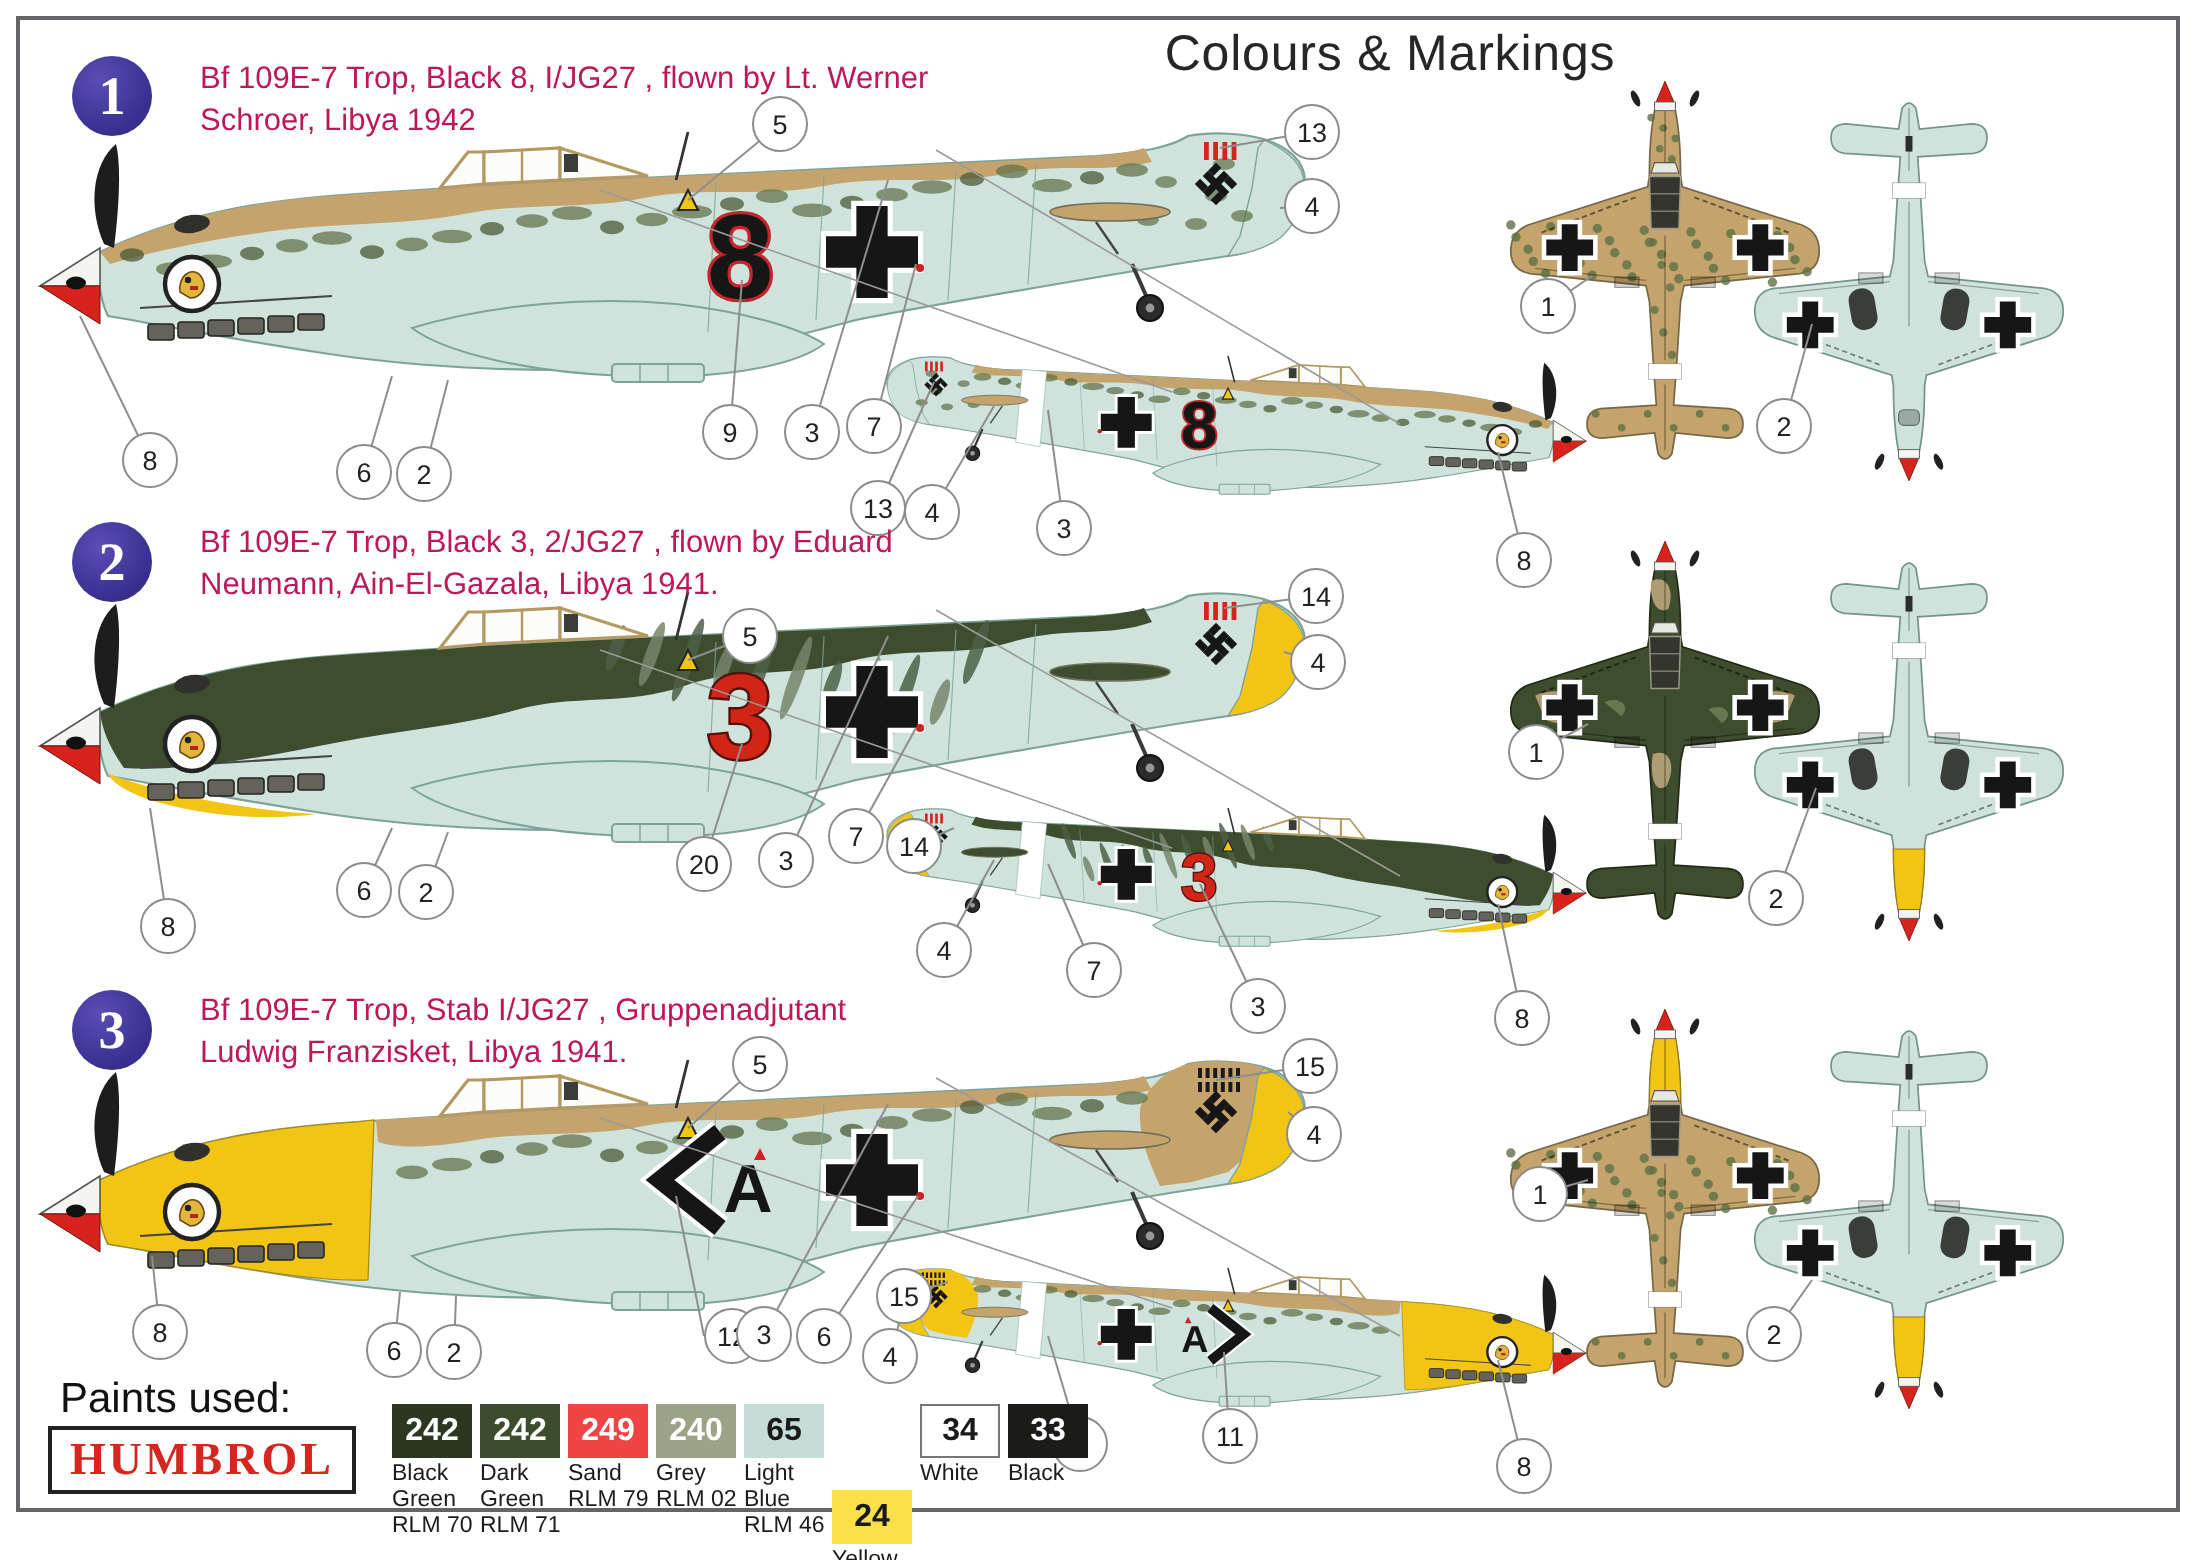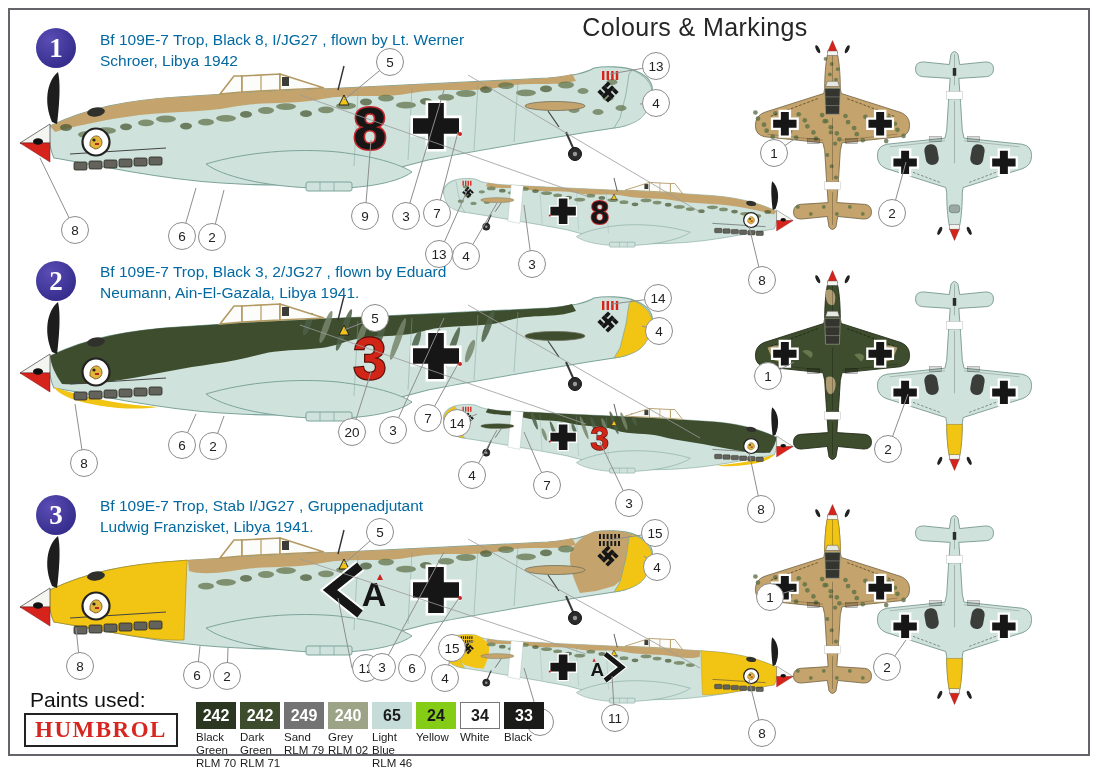--- a/index.html
+++ b/index.html
@@ -3,21 +3,21 @@
 <meta charset="utf-8">
 <style>
   html,body{margin:0;padding:0;background:#ffffff;}
   body{width:1100px;height:780px;position:relative;font-family:"Liberation Sans",sans-serif;overflow:hidden;}
   .frame{position:absolute;left:8px;top:8px;width:1082px;height:748px;border:2px solid #63656a;box-sizing:border-box;background:#fff;}
   .title{position:absolute;left:520px;top:13px;width:350px;text-align:center;font-size:25px;font-weight:normal;color:#262626;letter-spacing:.4px;z-index:40;}
   .badge{position:absolute;width:40px;height:40px;border-radius:50%;
     background:radial-gradient(circle at 35% 30%, #5a4db5, #372e8e 72%);
     color:#fff;display:flex;align-items:center;justify-content:center;
     font-family:"Liberation Serif",serif;font-weight:bold;font-size:27px;z-index:40;}
-  .scheme-title{position:absolute;left:100px;width:430px;font-size:15.5px;line-height:1.34;color:#0369a1;white-space:pre-line;z-index:40;}
+  .scheme-title{position:absolute;left:100px;width:430px;font-size:15.5px;line-height:1.34;color:#be185d;white-space:pre-line;z-index:40;}
   svg.art{position:absolute;overflow:visible;z-index:5;}
   svg#leaders{position:absolute;left:0;top:0;z-index:10;pointer-events:none;overflow:visible;}
   .callout{position:absolute;width:28px;height:28px;border:1.4px solid #8c8c8c;border-radius:50%;
     background:#fff;display:flex;align-items:center;justify-content:center;
     font-size:13.5px;color:#222;box-sizing:border-box;z-index:20;}
   .paints-header{position:absolute;left:30px;top:688px;font-size:21px;font-weight:normal;color:#111;z-index:40;}
   .humbrol{position:absolute;left:24px;top:713px;width:154px;height:34px;border:2px solid #222;
     display:flex;align-items:center;justify-content:center;background:#fff;z-index:40;box-sizing:border-box;}
   .humbrol span{font-family:"Liberation Serif",serif;font-weight:bold;font-size:23px;color:#d7261f;letter-spacing:1.5px;}
   .chip-block{position:absolute;top:702px;width:46px;z-index:30;}
@@ -877,37 +877,37 @@
 Green
 RLM 70</div>
     </div>
     <div class="chip-block" style="left:240px">
       <div class="chip" style="background:#3d4c2c;color:#ffffff;">242</div>
       <div class="chip-label">Dark
 Green
 RLM 71</div>
     </div>
     <div class="chip-block" style="left:284px">
-      <div class="chip" style="background:#737373;color:#ffffff;">249</div>
+      <div class="chip" style="background:#ef4444;color:#ffffff;">249</div>
       <div class="chip-label">Sand
 RLM 79</div>
     </div>
     <div class="chip-block" style="left:328px">
       <div class="chip" style="background:#9ca387;color:#ffffff;">240</div>
       <div class="chip-label">Grey
 RLM 02</div>
     </div>
     <div class="chip-block" style="left:372px">
       <div class="chip" style="background:#c6dcd8;color:#1a1a1a;">65</div>
       <div class="chip-label">Light
 Blue
 RLM 46</div>
     </div>
     <div class="chip-block" style="left:416px">
-      <div class="chip" style="background:#84cc16;color:#1a1a1a;">24</div>
+      <div class="chip" style="background:#fde047;color:#1a1a1a;margin-top:43px;">24</div>
       <div class="chip-label">Yellow</div>
     </div>
     <div class="chip-block" style="left:460px">
       <div class="chip" style="background:#ffffff;color:#1a1a1a;border:1px solid #777777;">34</div>
       <div class="chip-label">White</div>
     </div>
     <div class="chip-block" style="left:504px">
       <div class="chip" style="background:#1b1b19;color:#ffffff;">33</div>
       <div class="chip-label">Black</div>
     </div>

